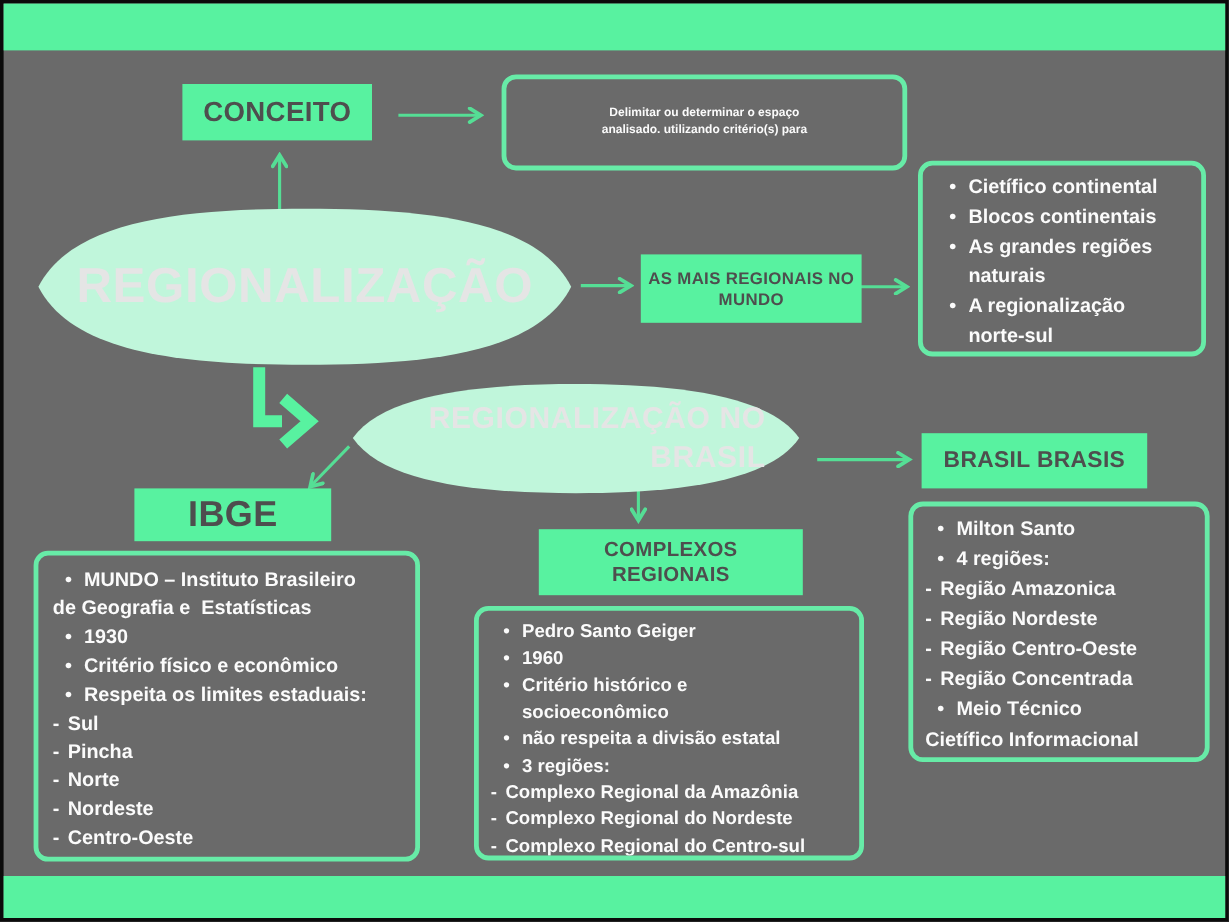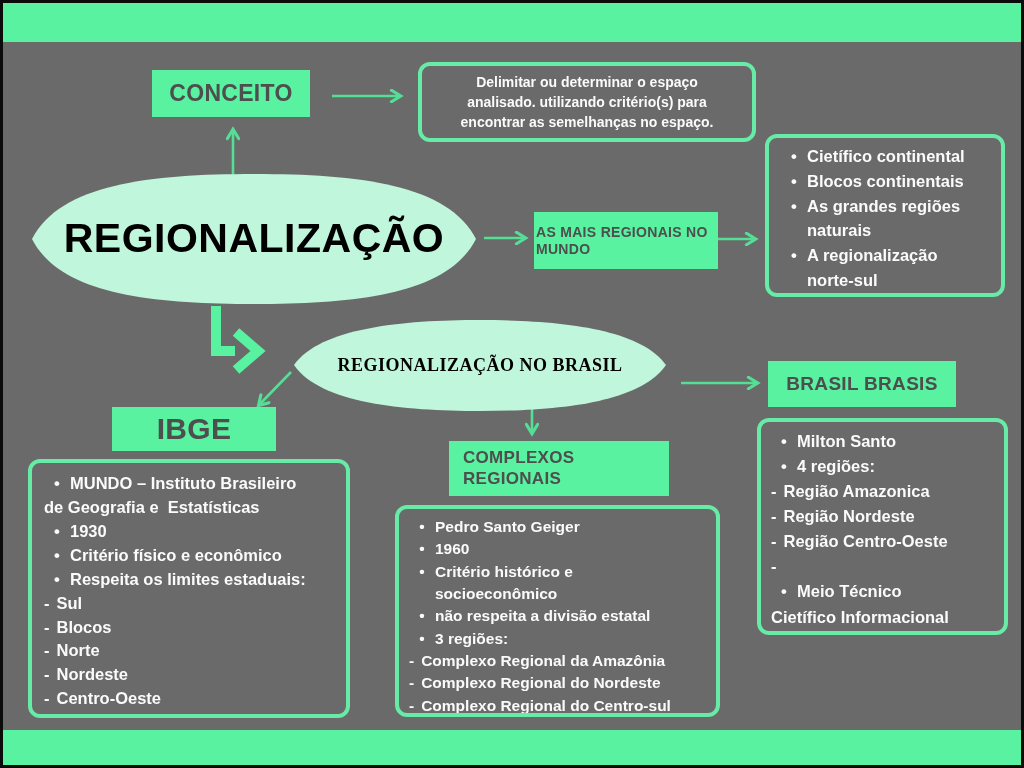--- a/index.html
+++ b/index.html
@@ -11,58 +11,58 @@
     font-weight:bold;
   }
   .bar{position:absolute;left:3px;right:3px;background:#58F2A0;}
   .bar-top{top:3px;height:39px;}
   .bar-bottom{top:730px;height:35px;}
 
   
   .gbox{
     position:absolute;background:#58F2A0;color:#4E4E4E;
     display:flex;align-items:center;justify-content:center;
-    text-align:left;line-height:1.18;letter-spacing:.3px;
+    text-align:center;line-height:1.18;letter-spacing:.3px;
   }
   #conceito{left:152px;top:70px;width:158px;height:47px;font-size:23px;}
   #utilizadas{left:534px;top:212px;width:180px;height:57px;font-size:14px;padding:0 2px;}
   #ibge-title{left:112px;top:407px;width:164px;height:44px;font-size:30px;}
   #complexos-title{left:449px;top:441px;width:192px;height:55px;font-size:17px;padding:0 14px;}
   #quatro-title{left:768px;top:361px;width:188px;height:46px;font-size:19px;}
 
   
   .obox{
     position:absolute;border:4px solid #67EBA7;border-radius:12px;
     color:#FBFBFB;overflow:hidden;box-sizing:border-box;
   }
-  #def-box{left:418px;top:62px;width:338px;height:80px;font-size:14px;
+  #def-box{left:418px;top:62px;width:338px;height:80px;font-size:10px;
     display:flex;flex-direction:column;justify-content:center;text-align:center;line-height:1.45;}
   #world-box{left:765px;top:134px;width:240px;height:163px;font-size:16.5px;line-height:1.5;padding:6px 12px;}
   #ibge-box{left:28px;top:459px;width:322px;height:259px;font-size:16.5px;line-height:1.45;padding:9px 12px;}
   #complexos-box{left:395px;top:505px;width:325px;height:212px;font-size:15.5px;line-height:1.44;padding:7px 10px;}
   #quatro-box{left:757px;top:418px;width:251px;height:217px;font-size:16.5px;line-height:1.52;padding:7px 10px;}
 
   .ln{display:flex;align-items:baseline;}
   .ln span{white-space:pre-wrap;}
   .mk{flex:0 0 26px;text-align:center;}
   .f .mk{flex:0 0 auto;margin-right:7px;}
   .f .mk:empty{margin-right:0;}
 
   
   .lens{position:absolute;}
   .lens svg{position:absolute;left:0;top:0;}
   .lens .lbl{
     position:absolute;left:0;top:0;right:0;bottom:0;
     display:flex;align-items:center;justify-content:center;
-    text-align:right;color:#000000;letter-spacing:.5px;line-height:1.25;
+    text-align:right;color:#e5e5e5;letter-spacing:.5px;line-height:1.25;
   }
   #regionalizacao{left:30px;top:172px;width:448px;height:134px;}
   #regionalizacao .lbl{font-size:41px;}
   #brasil{left:292px;top:318px;width:376px;height:95px;}
-  #brasil .lbl{font-size:18px;padding:0 30px;font-family:Liberation Serif, serif;}
+  #brasil .lbl{font-size:25px;padding:0 30px;}
 
   #arrows{position:absolute;left:0;top:0;pointer-events:none;}
 </style>
 </head>
 <body>
 
 <div id="canvas">
 
   <div class="bar bar-top"></div>
   <div class="bar bar-bottom"></div>
@@ -93,21 +93,20 @@
     <div class="lbl">REGIONALIZAÇÃO</div>
   </div>
 
   <div class="gbox" id="conceito">
     <span>CONCEITO</span>
   </div>
 
   <div class="obox" id="def-box">
     <div>Delimitar ou determinar o espaço</div>
     <div>analisado. utilizando critério(s) para</div>
-    <div>encontrar as semelhanças no espaço.</div>
   </div>
 
   <div class="gbox" id="utilizadas">
     <span>AS MAIS REGIONAIS NO MUNDO</span>
   </div>
 
   <div class="obox" id="world-box">
     <div class="ln b">
         <span class="mk">•</span>
         <span>Cietífico continental</span>
@@ -165,21 +164,21 @@
     <div class="ln b">
         <span class="mk">•</span>
         <span>Respeita os limites estaduais:</span>
       </div>
     <div class="ln f">
         <span class="mk">-</span>
         <span>Sul</span>
       </div>
     <div class="ln f">
         <span class="mk">-</span>
-        <span>Blocos</span>
+        <span>Pincha</span>
       </div>
     <div class="ln f">
         <span class="mk">-</span>
         <span>Norte</span>
       </div>
     <div class="ln f">
         <span class="mk">-</span>
         <span>Nordeste</span>
       </div>
     <div class="ln f">
@@ -251,20 +250,21 @@
     <div class="ln f">
         <span class="mk">-</span>
         <span>Região Nordeste</span>
       </div>
     <div class="ln f">
         <span class="mk">-</span>
         <span>Região Centro-Oeste</span>
       </div>
     <div class="ln f">
         <span class="mk">-</span>
+        <span>Região Concentrada</span>
       </div>
     <div class="ln b">
         <span class="mk">•</span>
         <span>Meio Técnico</span>
       </div>
     <div class="ln f">
         <span class="mk"></span>
         <span>Cietífico Informacional</span>
       </div>
   </div>

